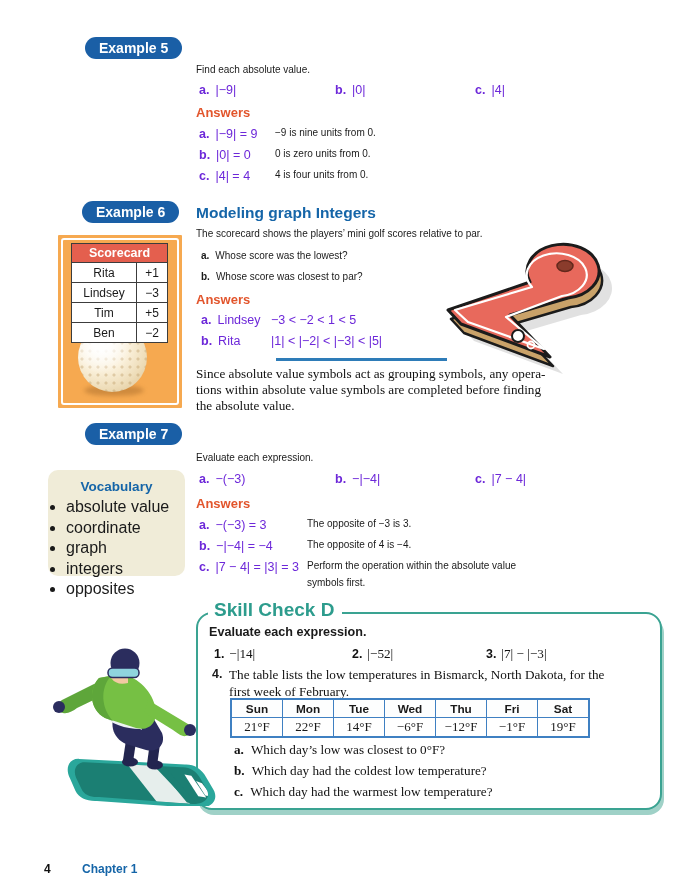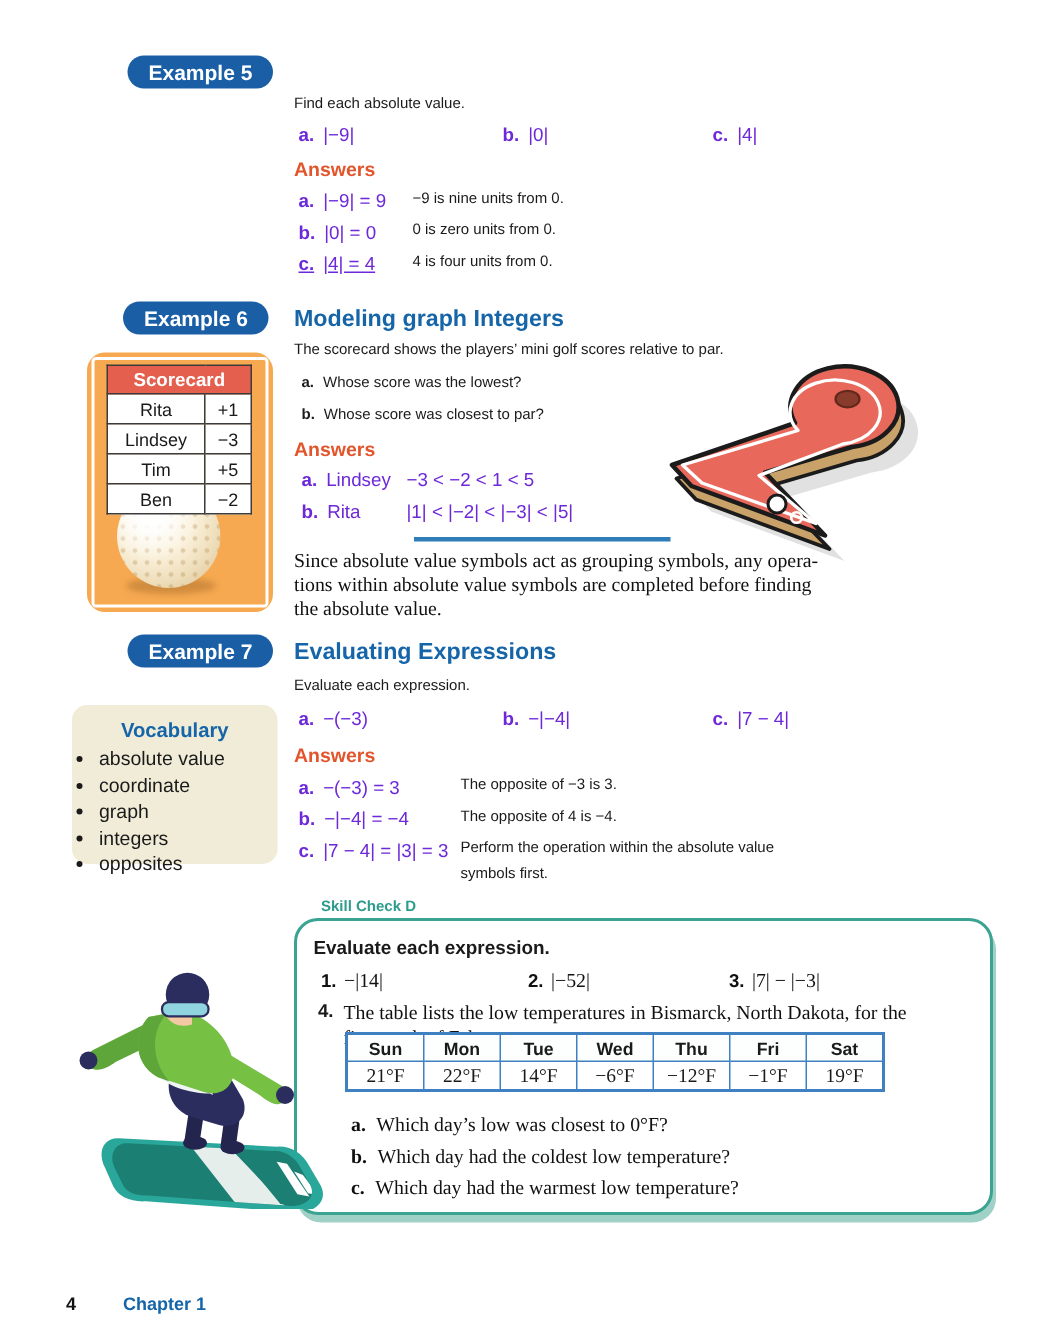--- a/index.html
+++ b/index.html
@@ -20,21 +20,21 @@
     white-space:nowrap;padding:0 14px;
   }
   .sec-title{color:#1565a8;font-weight:700;font-size:15.5px;white-space:nowrap;}
   .answers{color:#e2552c;font-weight:700;font-size:13px;}
   .eq{font-size:12.5px;color:#6d28d9;white-space:nowrap;}
   .lbl{font-weight:700;margin-right:6px;}
   .bodytext{font-size:10px;white-space:nowrap;}
 
   
   .scorecard{
-    background:#f6a950;border-radius:12px;
+    background:#f6a950;border-radius:1px;
   }
   .scorecard::before{
     content:"";position:absolute;inset:3px;border:2px solid #fff;border-radius:3px;pointer-events:none;
   }
   .sc-table{border-collapse:collapse;position:absolute;left:13px;top:8px;z-index:2;}
   .sc-table td,.sc-table th{border:1.4px solid #3c3c3c;background:#fff;text-align:center;font-size:12px;padding:0;}
   .sc-table th{background:#e45f4e;color:#fff;font-weight:700;font-size:12.5px;height:18px;}
   .sc-name{width:64px;height:19px;}
   .sc-val{width:30px;height:19px;}
   .golfball{
@@ -47,29 +47,29 @@
   }
   .ballshadow{background:rgba(120,70,20,.30);border-radius:50%;filter:blur(2px);}
 
   
   .bluerule{background:#2e7cb8;height:2.6px;}
 
   
   .vocab{background:#f0ecd8;border-radius:10px;}
   .vocab-title{color:#1565a8;font-weight:700;font-size:13.5px;text-align:center;}
   .vocab ul{margin:4px 0 0 18px;padding:0;}
-  .vocab li{font-size:13px;margin-bottom:2.6px;list-style-type:disc;}
+  .vocab li{font-size:16px;margin-bottom:2.6px;list-style-type:disc;}
 
   
   .skillbox{
     border:2.6px solid #3aa392;border-radius:16px;background:#fff;
     box-shadow:2px 5px 0 #9fd1c7;z-index:1;
   }
   .skill-title{
-    color:#2d9c8d;font-weight:700;font-size:10px;background:#fff;
+    color:#2d9c8d;font-weight:700;font-size:19px;background:#fff;
     padding:0 8px 2px 6px;white-space:nowrap;z-index:2;
   }
   .ttable{border-collapse:collapse;table-layout:fixed;border:2px solid #3f80c2;}
   .ttable th,.ttable td{border:1.5px solid #3f80c2;width:50px;text-align:center;padding:0;}
   .ttable th{font-family:"Liberation Sans",sans-serif;font-weight:700;font-size:11.8px;height:17px;background:#fdfefe;}
   .ttable td{font-family:"Liberation Serif",serif;font-size:13px;height:18px;}
 
   .footer-num{font-weight:700;font-size:12px;color:#111;}
   .footer-ch{font-weight:700;font-size:12px;color:#1565a8;}
 
@@ -93,21 +93,21 @@
 
   <div class="abs" style="left:199px;top:127px;width:420px;height:16px;">
     <span class="abs eq" style="left:0;"><span class="lbl">a.</span><span>|−9| = 9</span></span>
     <span class="abs bodytext" style="left:76px;">−9 is nine units from 0.</span>
   </div>
   <div class="abs" style="left:199px;top:148px;width:420px;height:16px;">
     <span class="abs eq" style="left:0;"><span class="lbl">b.</span><span>|0| = 0</span></span>
     <span class="abs bodytext" style="left:76px;">0 is zero units from 0.</span>
   </div>
   <div class="abs" style="left:199px;top:169px;width:420px;height:16px;">
-    <span class="abs eq" style="left:0;text-decoration:underline;"><span class="lbl">c.</span><span>|4| = 4</span></span>
+    <span class="abs eq" style="left:0;"><span class="lbl">c.</span><span>|4| = 4</span></span>
     <span class="abs bodytext" style="left:76px;">4 is four units from 0.</span>
   </div>
 
   <div class="abs badge" style="left:82px;top:201px;">Example 6</div>
   <div class="abs sec-title" style="left:196px;top:204px;">Modeling graph Integers</div>
   <div class="abs bodytext" style="left:196px;top:228px;">The scorecard shows the players’ mini golf scores relative to par.</div>
 
   <div class="abs bodytext" style="left:201px;top:250px;"><span class="lbl">a.</span><span>Whose score was the lowest?</span></div>
   <div class="abs bodytext" style="left:201px;top:271px;"><span class="lbl">b.</span><span>Whose score was closest to par?</span></div>
 
@@ -162,21 +162,20 @@
     <path transform="translate(13,17)" fill="rgba(40,40,40,0.14)" d="M20,74 L102,46 A36,27 0 1 1 140,62 L82,79 L122,121 L33,88 Z"></path>
     <path transform="translate(3,9)" fill="#c9a269" stroke="#1b1b1b" stroke-width="2.5" stroke-linejoin="round" d="M20,74 L102,46 A36,27 0 1 1 140,62 L82,79 L122,121 L33,88 Z"></path>
     <path fill="#e8695c" stroke="#1b1b1b" stroke-width="3" stroke-linejoin="round" d="M20,74 L102,46 A36,27 0 1 1 140,62 L82,79 L122,121 L33,88 Z"></path>
     <path fill="none" stroke="#ffffff" stroke-width="2.2" stroke-linejoin="round" d="M27,74 L104,51 A30,21.5 0 1 1 134,60 L78,81 L116,113 L40,86 Z"></path>
     <ellipse cx="137" cy="30" rx="8" ry="5.5" fill="#8a3c2c" stroke="#63281c" stroke-width="1.5"></ellipse>
     <circle cx="90" cy="100" r="6" fill="#ffffff" stroke="#1b1b1b" stroke-width="2"></circle>
     <circle cx="103" cy="109" r="3.5" fill="none" stroke="#ffffff" stroke-width="1.8"></circle>
   </svg>
 
   <div class="abs badge" style="left:85px;top:423px;">Example 7</div>
-  <div class="abs sec-title" style="left:196px;top:426px;">Evaluating Expressions</div>
   <div class="abs bodytext" style="left:196px;top:452px;">Evaluate each expression.</div>
 
   <div class="abs" style="left:199px;top:472px;width:460px;height:16px;">
     <span class="abs eq nowrap" style="left:0;"><span class="lbl">a.</span><span>−(−3)</span></span>
     <span class="abs eq nowrap" style="left:136px;"><span class="lbl">b.</span><span>−|−4|</span></span>
     <span class="abs eq nowrap" style="left:276px;"><span class="lbl">c.</span><span>|7 − 4|</span></span>
   </div>
 
   <div class="abs answers" style="left:196px;top:496px;">Answers</div>
 
@@ -215,21 +214,21 @@
       <span class="abs serif nowrap" style="left:154px;"><span class="b" style="font-family:'Liberation Sans',sans-serif;font-size:12.4px;margin-right:5px;">2.</span><span>|−52|</span></span>
       <span class="abs serif nowrap" style="left:288px;"><span class="b" style="font-family:'Liberation Sans',sans-serif;font-size:12.4px;margin-right:5px;">3.</span><span>|7| − |−3|</span></span>
     </div>
 
     <div class="abs" style="left:14px;top:53px;width:440px;">
       <span class="abs b" style="left:0;font-size:12.4px;">4.</span>
       <span class="abs serif nowrap" style="left:17px;top:0;">The table lists the low temperatures in Bismarck, North Dakota, for the</span>
       <span class="abs serif nowrap" style="left:17px;top:17px;">first week of February.</span>
     </div>
 
-    <table class="ttable abs" style="left:32px;top:74px;width:352px;">
+    <table class="ttable abs" style="left:32px;top:84px;width:352px;">
       <tbody>
           <tr>
         <th>Sun</th>
         <th>Mon</th>
         <th>Tue</th>
         <th>Wed</th>
         <th>Thu</th>
         <th>Fri</th>
         <th>Sat</th>
       </tr>

